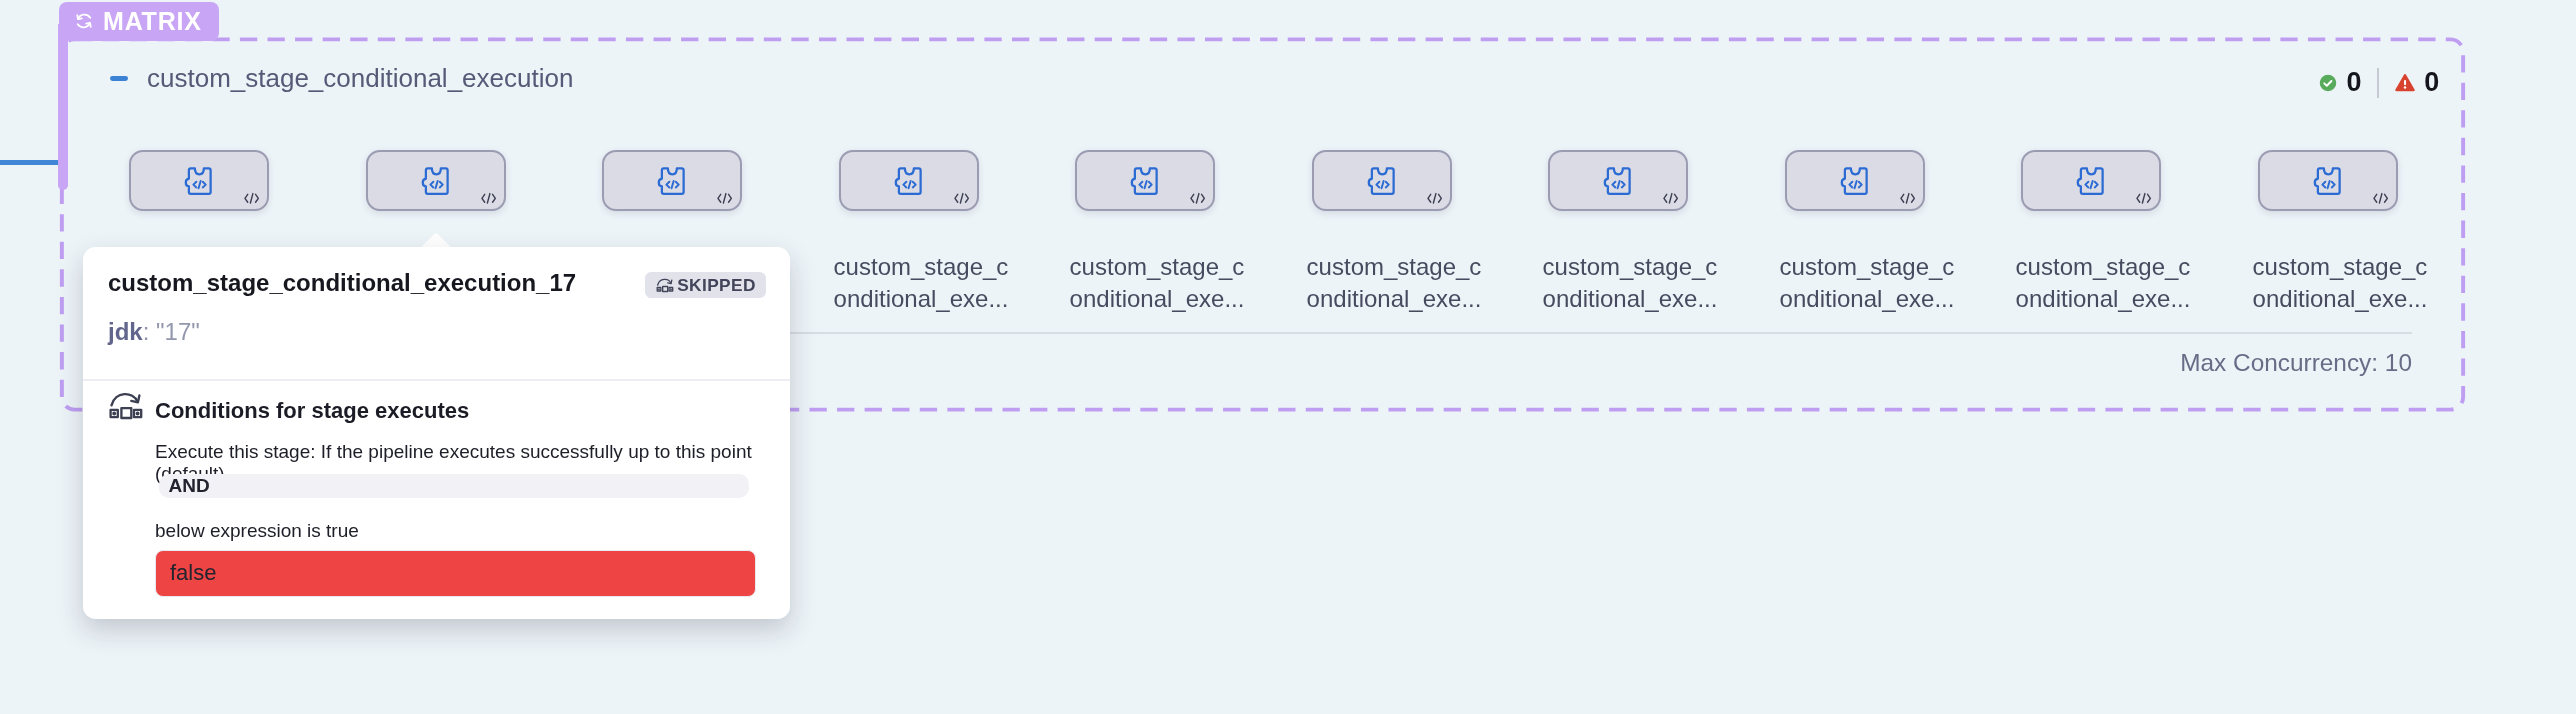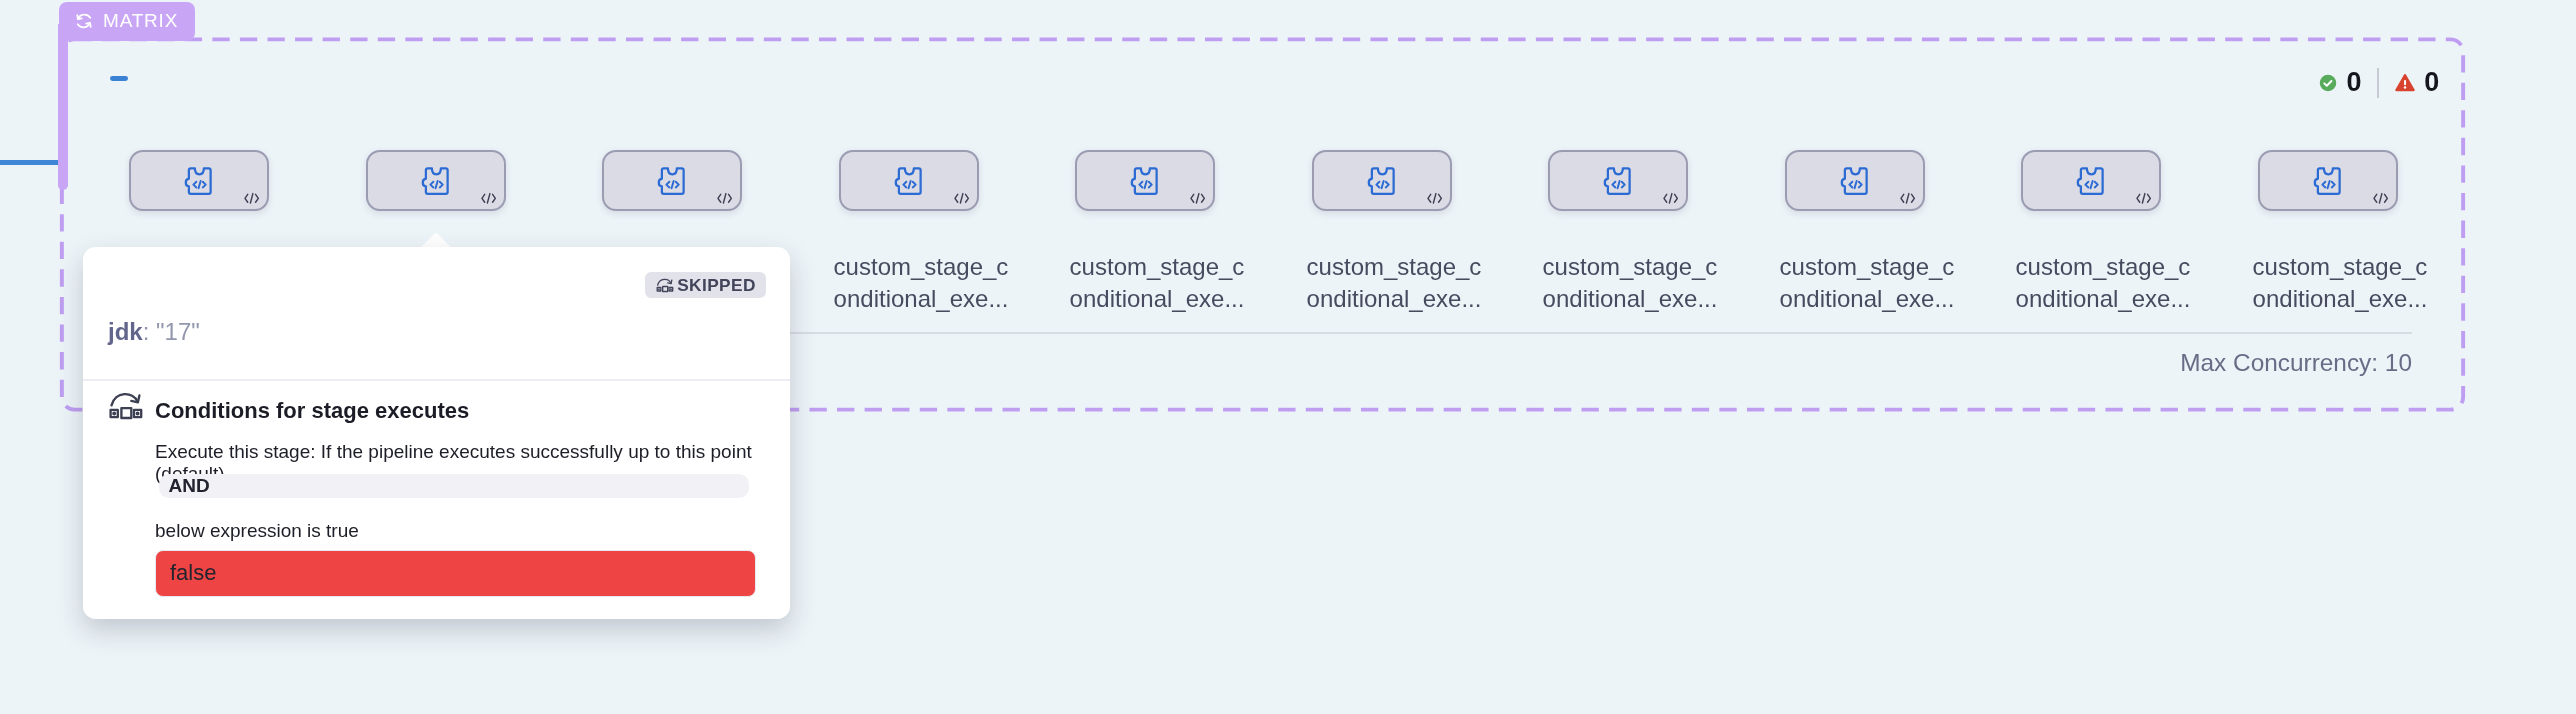--- a/index.html
+++ b/index.html
@@ -9,21 +9,21 @@
   
   .edge-line{position:absolute;left:0;top:160px;width:62px;height:4.7px;background:#3f86d6;}
 
   
   .matrix-border{position:absolute;left:59px;top:37px;pointer-events:none;}
 
   
   .matrix-tail{position:absolute;left:58px;top:24px;width:9.5px;height:166px;background:#c9a6f5;border-radius:0 0 4.7px 4.7px;}
   .matrix-badge{position:absolute;left:59px;top:1.6px;height:39px;display:flex;align-items:center;gap:8px;
     padding:0 17.3px 0 14px;background:#c9a6f5;border-radius:8px;cursor:pointer;}
-  .matrix-badge span{color:#ffffff;font-size:19px;font-weight:400;letter-spacing:0.8px;}
+  .matrix-badge span{color:#ffffff;font-size:25px;font-weight:700;letter-spacing:0.8px;}
 
   
   .group-header{position:absolute;left:110px;top:61px;display:flex;align-items:center;gap:19px;height:35px;}
   .collapse-minus{width:18px;height:4.7px;border-radius:2.4px;background:#3b82d4;cursor:pointer;}
   .group-title{font-size:26px;color:#565a77;}
 
   
   .status-cluster{position:absolute;left:2319px;top:66px;display:flex;align-items:center;gap:9.5px;height:33px;}
   .status-count{font-size:27px;font-weight:600;color:#15161d;}
   .status-divider{width:1.6px;height:30px;background:#c7cad3;margin:0 6.3px;}
@@ -81,20 +81,21 @@
       <path d="M18.8 8.4 A7.6 7.6 0 0 0 5.6 9.6"></path>
       <polyline points="4.7 5.6 5.4 9.8 9.6 9.2"></polyline>
       <path d="M5.2 15.6 A7.6 7.6 0 0 0 18.4 14.4"></path>
       <polyline points="19.3 18.4 18.6 14.2 14.4 14.8"></polyline>
     </svg>
     <span>MATRIX</span>
   </div>
 
   <div class="group-header">
     <div class="collapse-minus"></div>
+    <div class="group-title">custom_stage_conditional_execution</div>
   </div>
 
   <div class="status-cluster">
     <svg width="18" height="18" viewBox="0 0 24 24">
       <circle cx="12" cy="12" r="11" fill="#57ab5a"></circle>
       <polyline points="7,12.5 10.4,15.6 16.6,9.4" fill="none" stroke="#ffffff" stroke-width="2.6" stroke-linecap="round" stroke-linejoin="round"></polyline>
     </svg>
     <div class="status-count">0</div>
     <div class="status-divider"></div>
     <svg width="20" height="18" viewBox="0 0 24 22">
@@ -287,20 +288,21 @@
         <div class="ll2">onditional_exe...</div>
       </div>
     </div>
     </div>
 
   <div class="grid-divider"></div>
   <div class="max-concurrency">Max Concurrency: 10</div>
 
   <div class="popover-arrow"></div>
   <div class="popover">
+    <div class="po-title">custom_stage_conditional_execution_17</div>
     <div class="po-pill">
       <svg width="19" height="17.3" viewBox="0 0 40 38" fill="none" stroke="#42455a" stroke-width="3" stroke-linecap="round" stroke-linejoin="round">
         <path d="M5 20 C9 4 29 4 34 16"></path>
         <polyline points="36 9 34.4 16.6 27 15"></polyline>
         <rect x="4" y="25" width="8" height="8"></rect>
         <rect x="16" y="23" width="11" height="11"></rect>
         <rect x="30" y="25" width="8" height="8"></rect>
         <circle cx="8" cy="29" r="0.8" fill="#42455a"></circle>
         <circle cx="34" cy="29" r="0.8" fill="#42455a"></circle>
       </svg>

